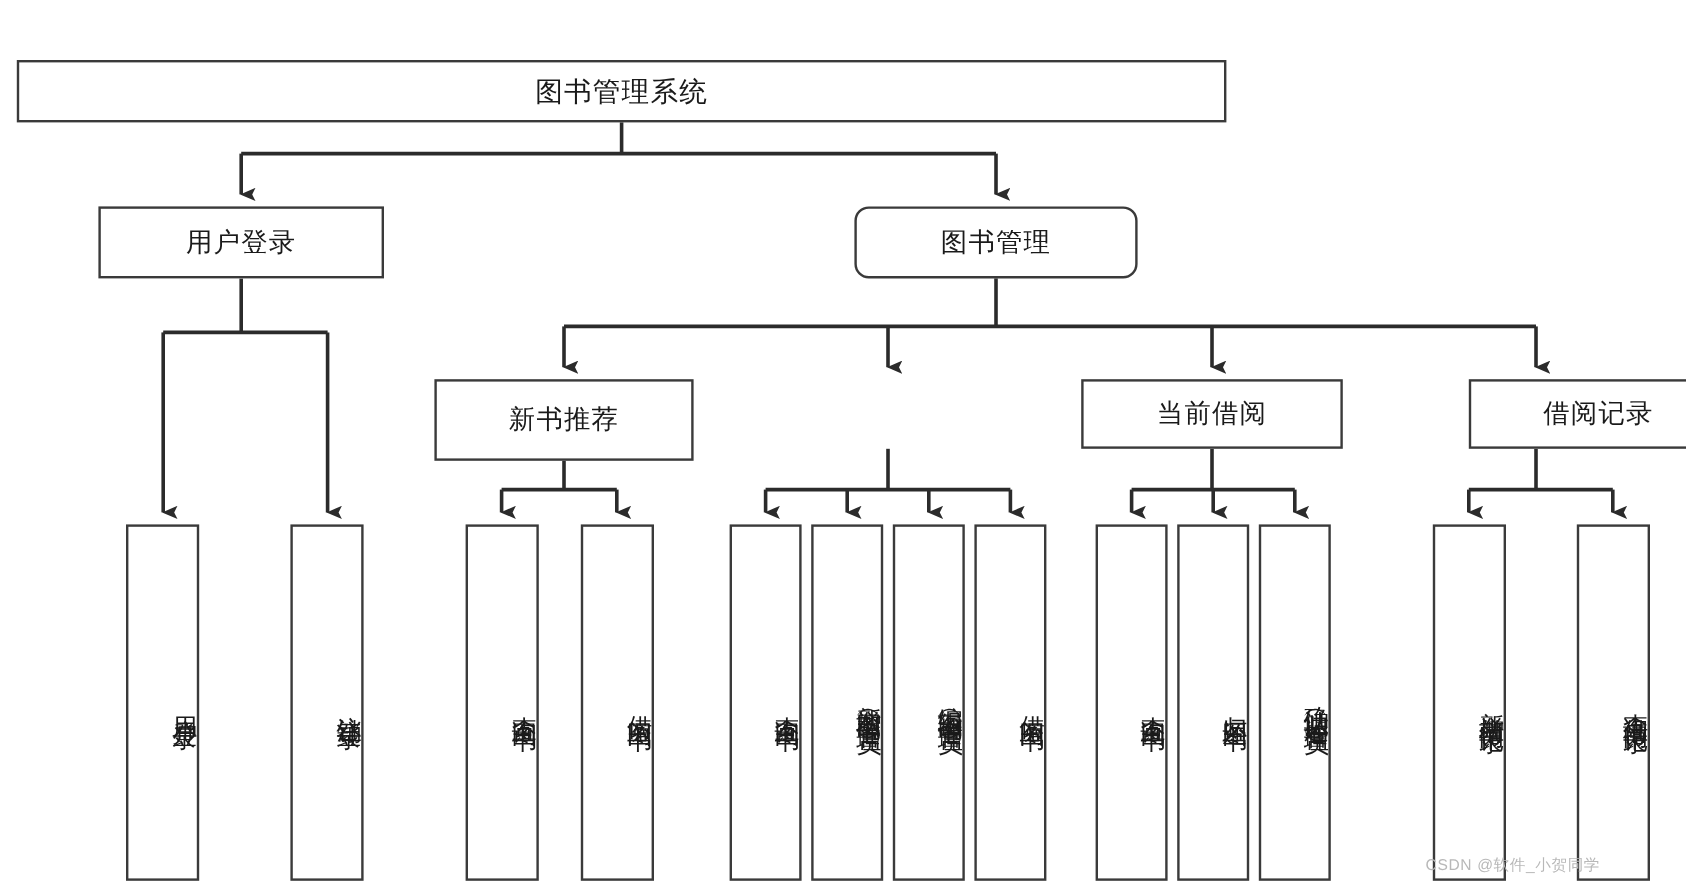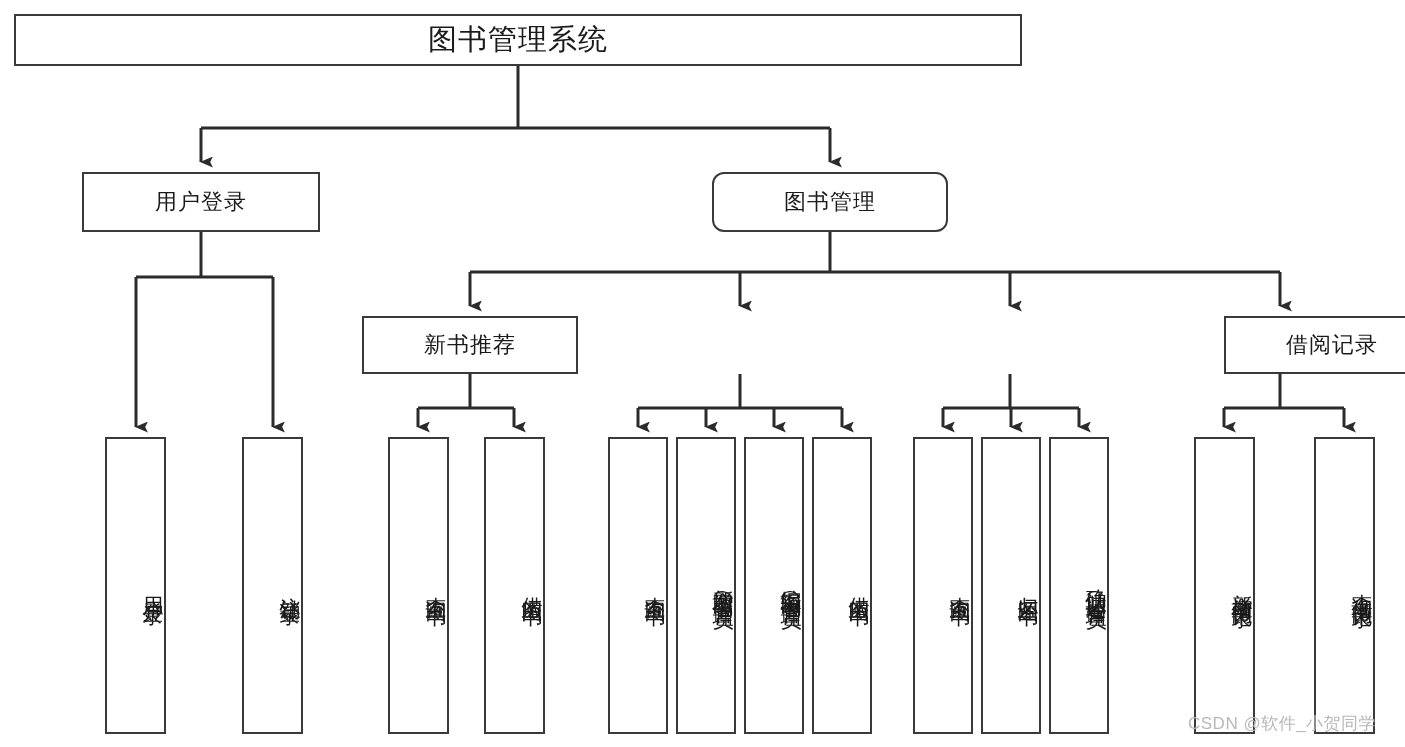--- a/index.html
+++ b/index.html
@@ -49,27 +49,28 @@
     align-items: flex-start;
     justify-content: center;
   }
   .node.vert .vlabel {
     writing-mode: vertical-rl;
     text-orientation: upright;
     white-space: nowrap;
     line-height: 1.0;
   }
   .node.root {
-    font-size: 29px;
+    font-size: 23px;
+    margin-top: 36px;
   }
   #watermark {
     position: absolute;
     left: 1188px;
     top: 712px;
-    font-size: 17px;
+    font-size: 13px;
     color: #b8b8b8;
     white-space: nowrap;
     letter-spacing: 0.5px;
   }
 </style>
 </head>
 <body>
 
 <div id="canvas">
 
@@ -127,22 +128,25 @@
     <span>图书管理系统</span>
   </div>
 
   <div class="node horiz" style="left: 82px; top: 172px; width: 238px; height: 60px;">
     <span>用户登录</span>
   </div>
   <div class="node horiz" style="left: 712px; top: 172px; width: 236px; height: 60px; border-radius: 12px;">
     <span>图书管理</span>
   </div>
 
-  <div class="node horiz" style="left: 362px; top: 316px; width: 216px; height: 58px;">
+  <div class="node horiz" style="left: 362px; top: 316px; width: 216px; height: 68px;">
     <span>新书推荐</span>
+  </div>
+  <div class="node horiz" style="left: 901px; top: 316px; width: 218px; height: 58px;">
+    <span>当前借阅</span>
   </div>
   <div class="node horiz" style="left: 1224px; top: 316px; width: 216px; height: 58px;">
     <span>借阅记录</span>
   </div>
 
   <div class="node vert" style="left: 105px; top: 437px; width: 61px; height: 297px;">
     <span class="vlabel">用户登录</span>
   </div>
   <div class="node vert" style="left: 242px; top: 437px; width: 61px; height: 297px;">
     <span class="vlabel">注销登录</span>

